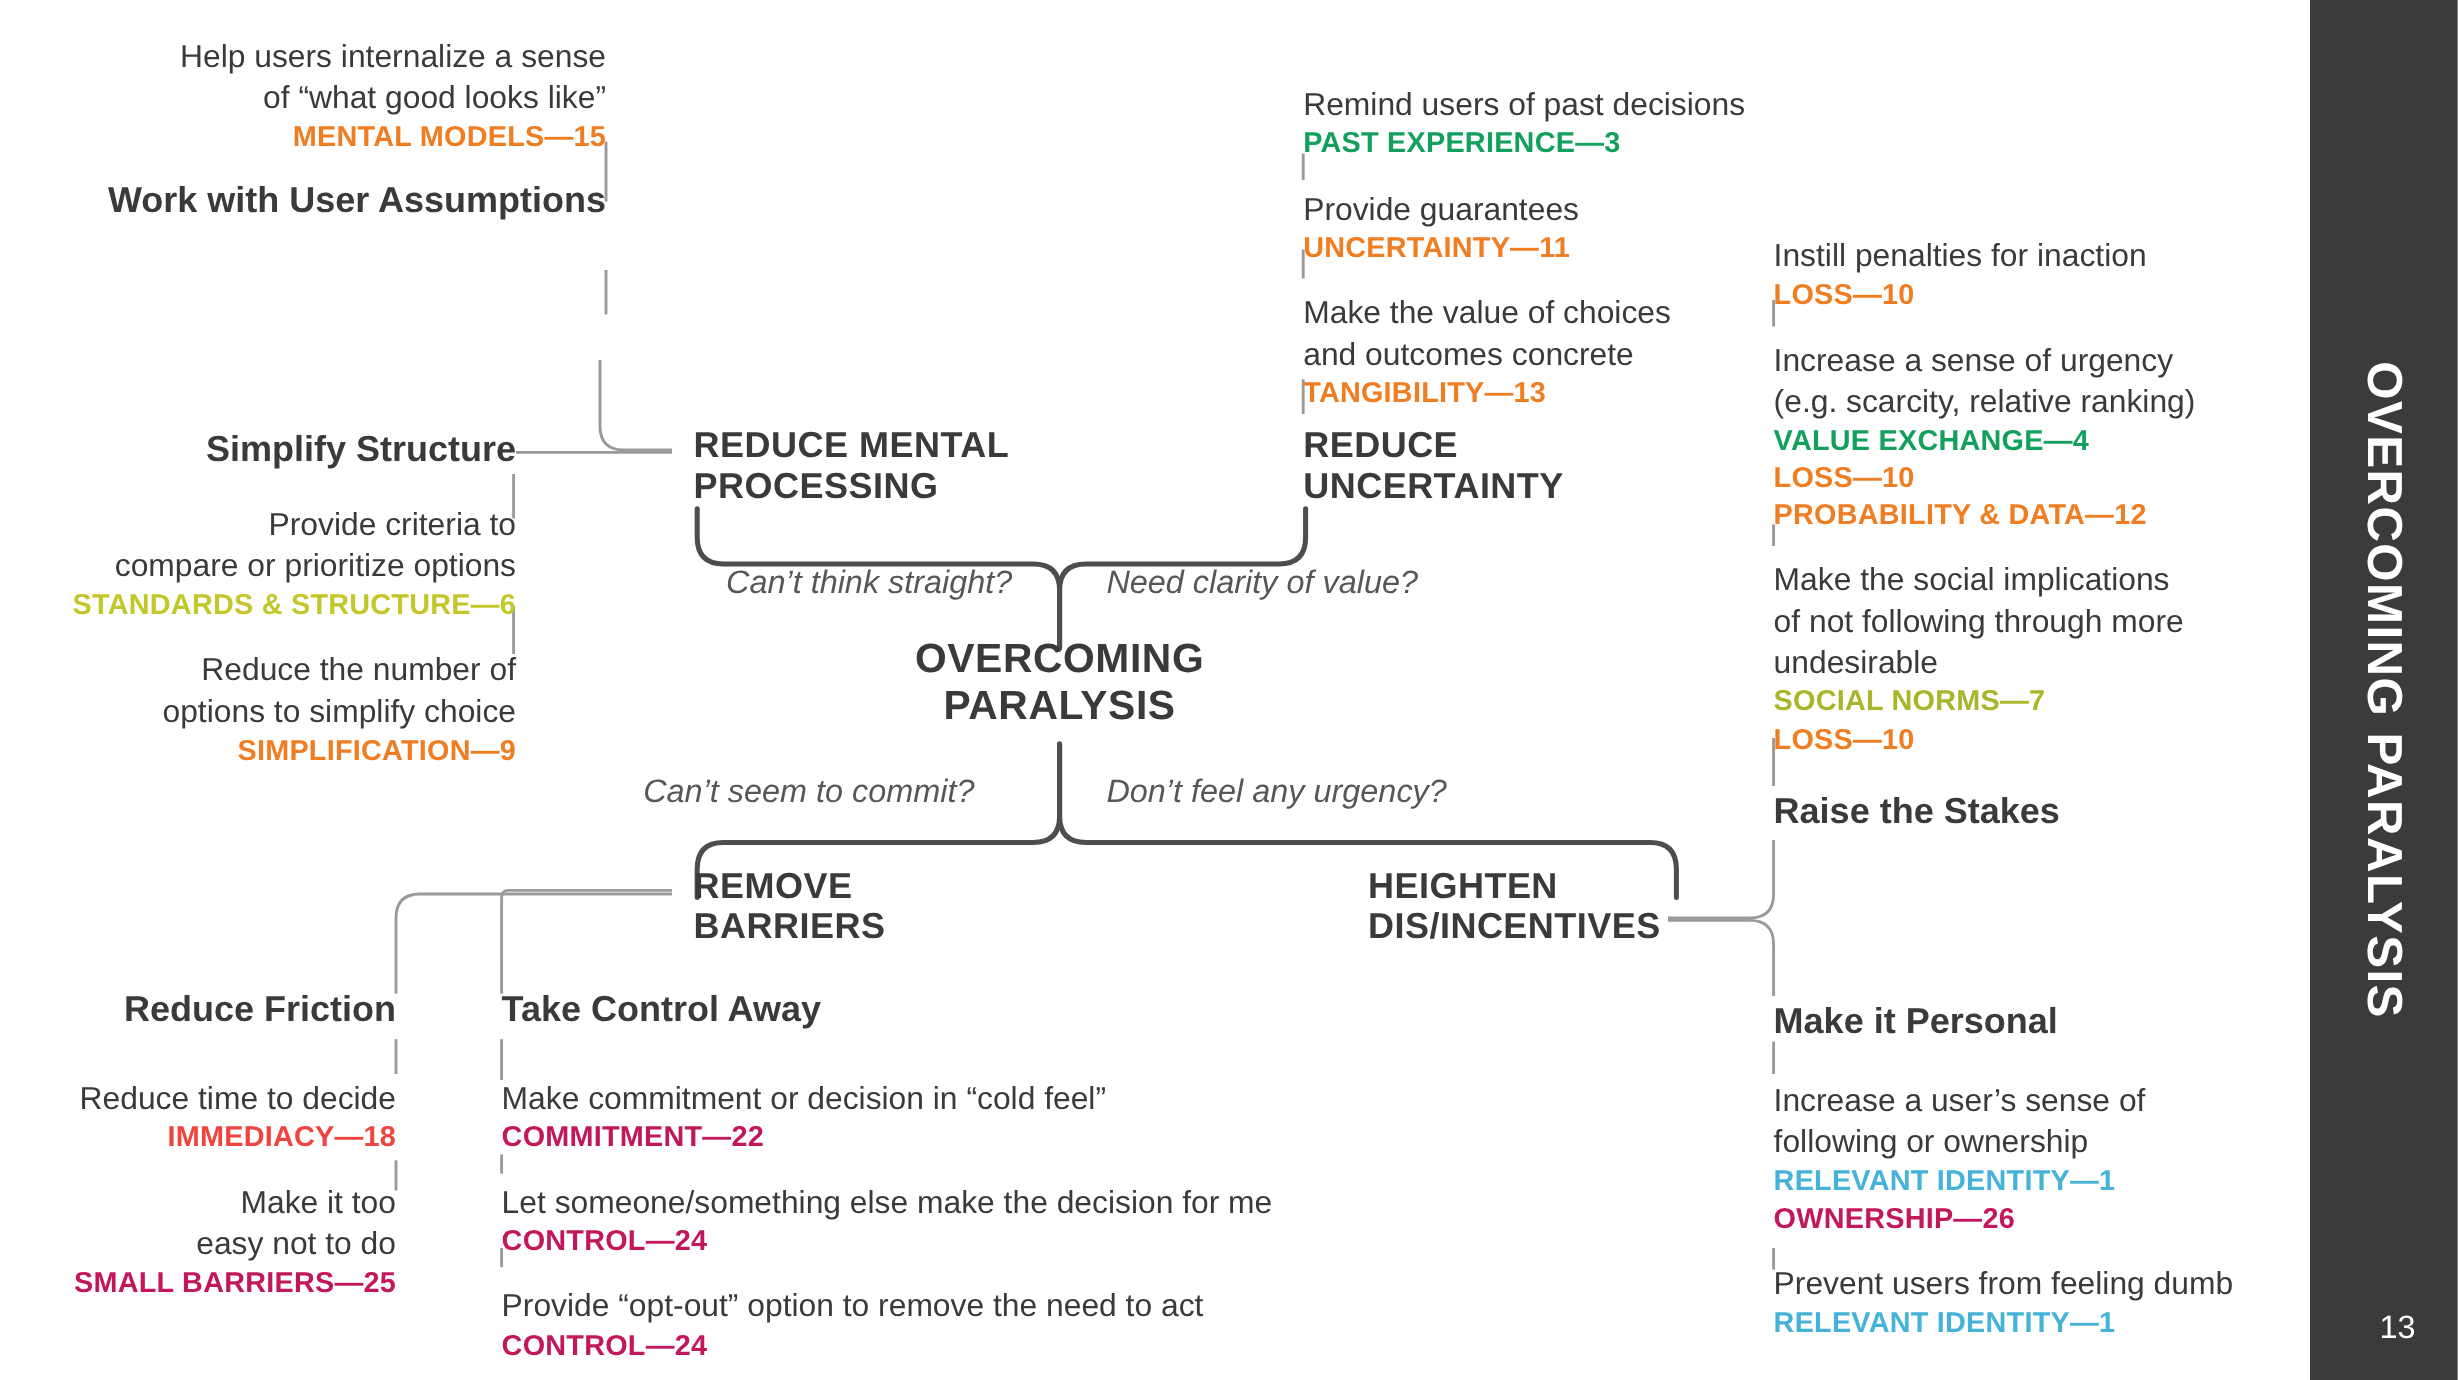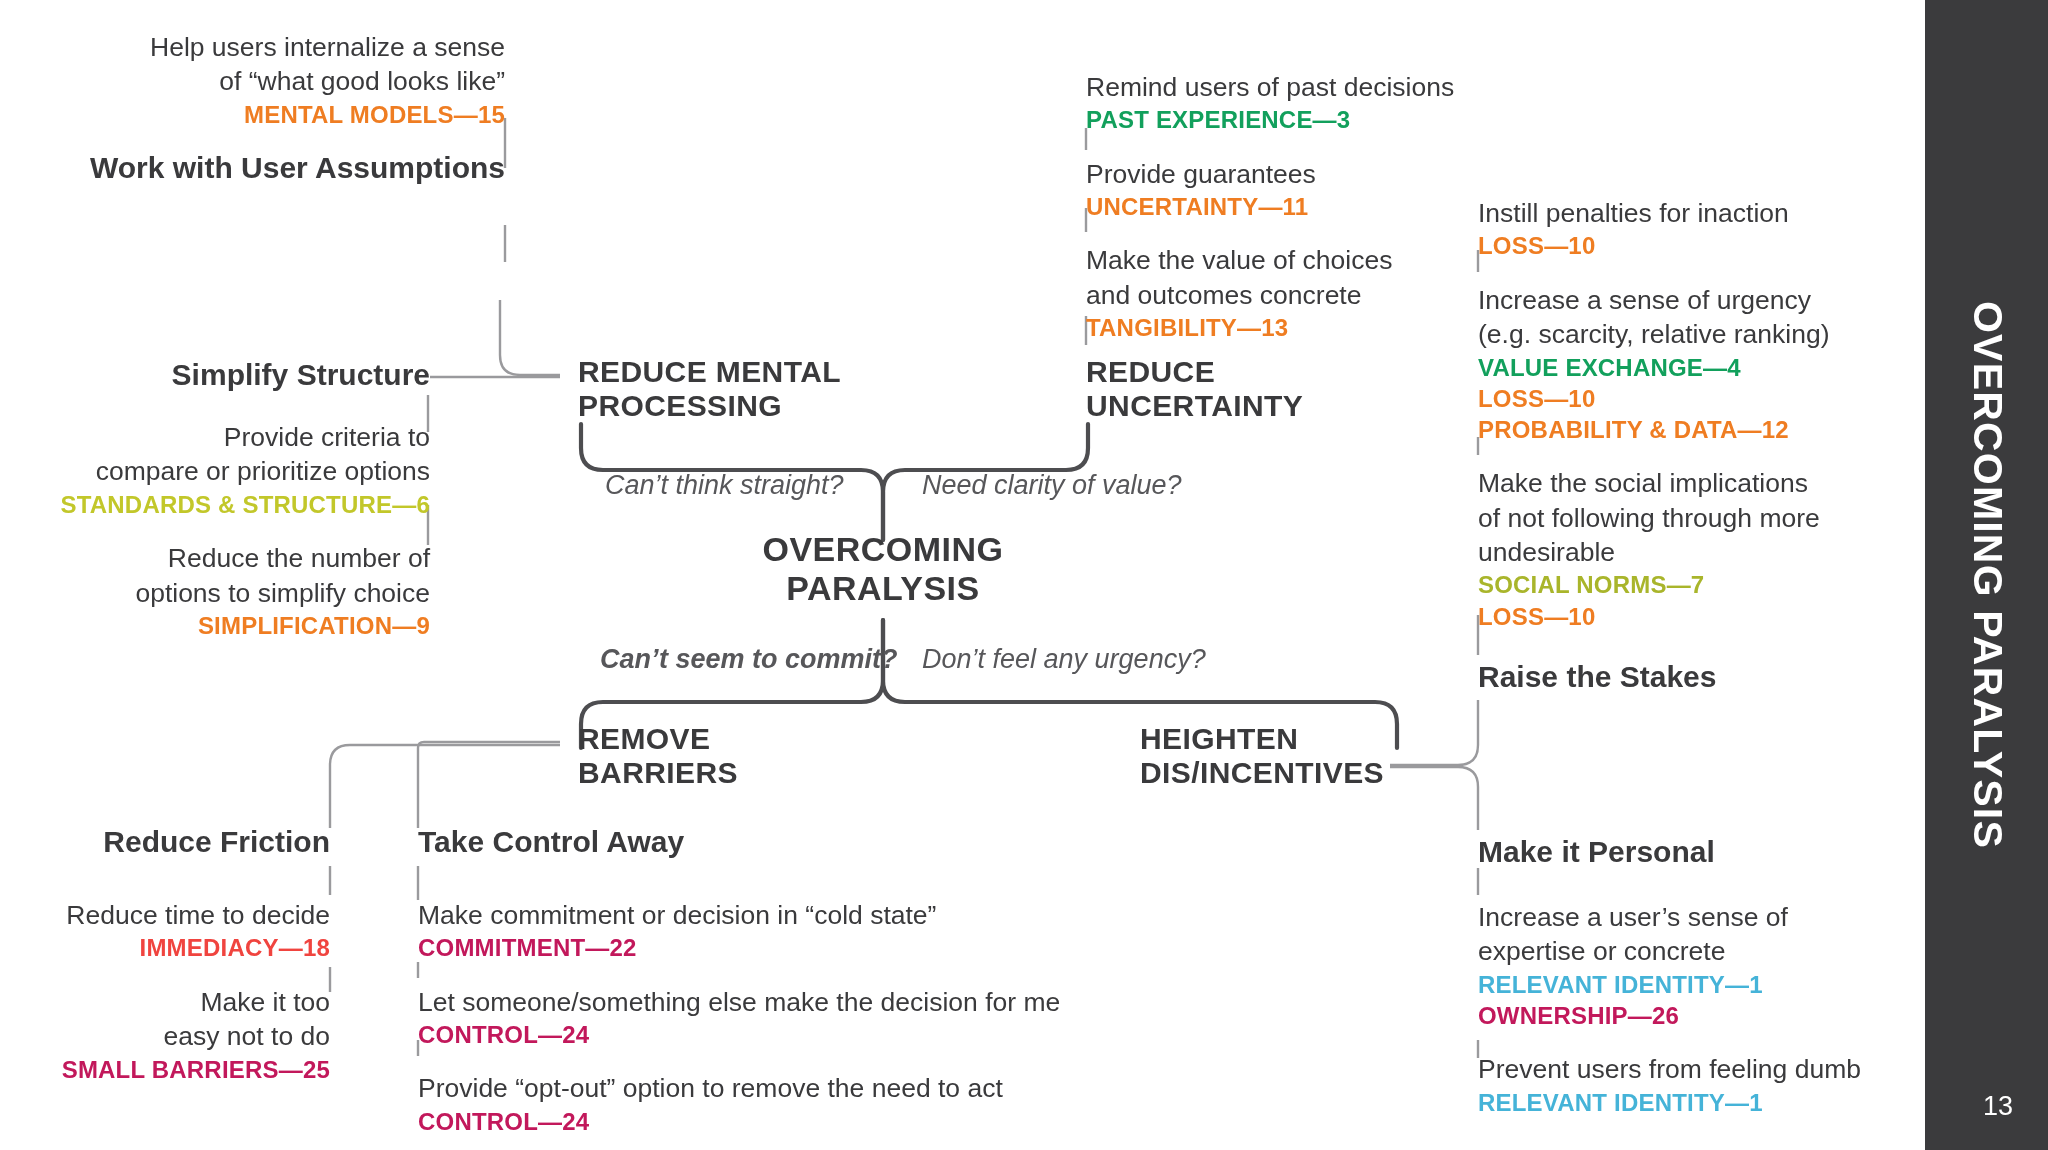--- a/index.html
+++ b/index.html
@@ -202,21 +202,21 @@
   <div class="node la h-sub" style="left:1478px; top:660px;">Raise the Stakes</div>
 
   <div class="node la h-branch" style="left:1140px; top:722px;">HEIGHTEN
 DIS/INCENTIVES</div>
 
   <div class="node la h-sub" style="left:1478px; top:835px;">Make it Personal</div>
 
   <div class="node la" style="left:1478px; top:900px; width:400px;">
     <div class="item">
       <div class="desc">Increase a user’s sense of
-expertise or concrete</div>
+following or ownership</div>
       <div class="tag" style="color:#45b3d8">RELEVANT IDENTITY—1</div>
       <div class="tag" style="color:#c2185b">OWNERSHIP—26</div>
     </div>
     <div class="item">
       <div class="desc">Prevent users from feeling dumb</div>
       <div class="tag" style="color:#45b3d8">RELEVANT IDENTITY—1</div>
     </div>
   </div>
 
   <div class="node ra h-sub" style="left:0px; top:825px; width:330px;">Reduce Friction</div>
@@ -233,38 +233,38 @@
       <div class="desc">Make it too
 easy not to do</div>
       <div class="tag" style="color:#c2185b">SMALL BARRIERS—25</div>
     </div>
   </div>
 
   <div class="node la h-sub" style="left:418px; top:825px;">Take Control Away</div>
 
   <div class="node la" style="left:418px; top:898px; width:700px;">
     <div class="item">
-      <div class="desc">Make commitment or decision in “cold state”</div>
+      <div class="desc">Make commitment or decision in “cold feel”</div>
       <div class="tag" style="color:#c2185b">COMMITMENT—22</div>
     </div>
     <div class="item">
       <div class="desc">Let someone/something else make the decision for me</div>
       <div class="tag" style="color:#c2185b">CONTROL—24</div>
     </div>
     <div class="item">
       <div class="desc">Provide “opt-out” option to remove the need to act</div>
       <div class="tag" style="color:#c2185b">CONTROL—24</div>
     </div>
   </div>
 
   <div class="node q-label" style="left:605px; top:470px;">Can’t think straight?</div>
 
   <div class="node q-label" style="left:922px; top:470px;">Need clarity of value?</div>
 
-  <div class="node q-label" style="left:600px; top:644px;font-weight:bold;">Can’t seem to commit?</div>
+  <div class="node q-label" style="left:536px; top:644px;">Can’t seem to commit?</div>
 
   <div class="node q-label" style="left:922px; top:644px;">Don’t feel any urgency?</div>
 
   <div class="node h-center" style="left:703px; top:530px; width:360px;">OVERCOMING
 PARALYSIS</div>
 
   <div class="sidebar">
     <div class="sidebar-title">OVERCOMING PARALYSIS</div>
     <div class="page-num">13</div>
   </div>

